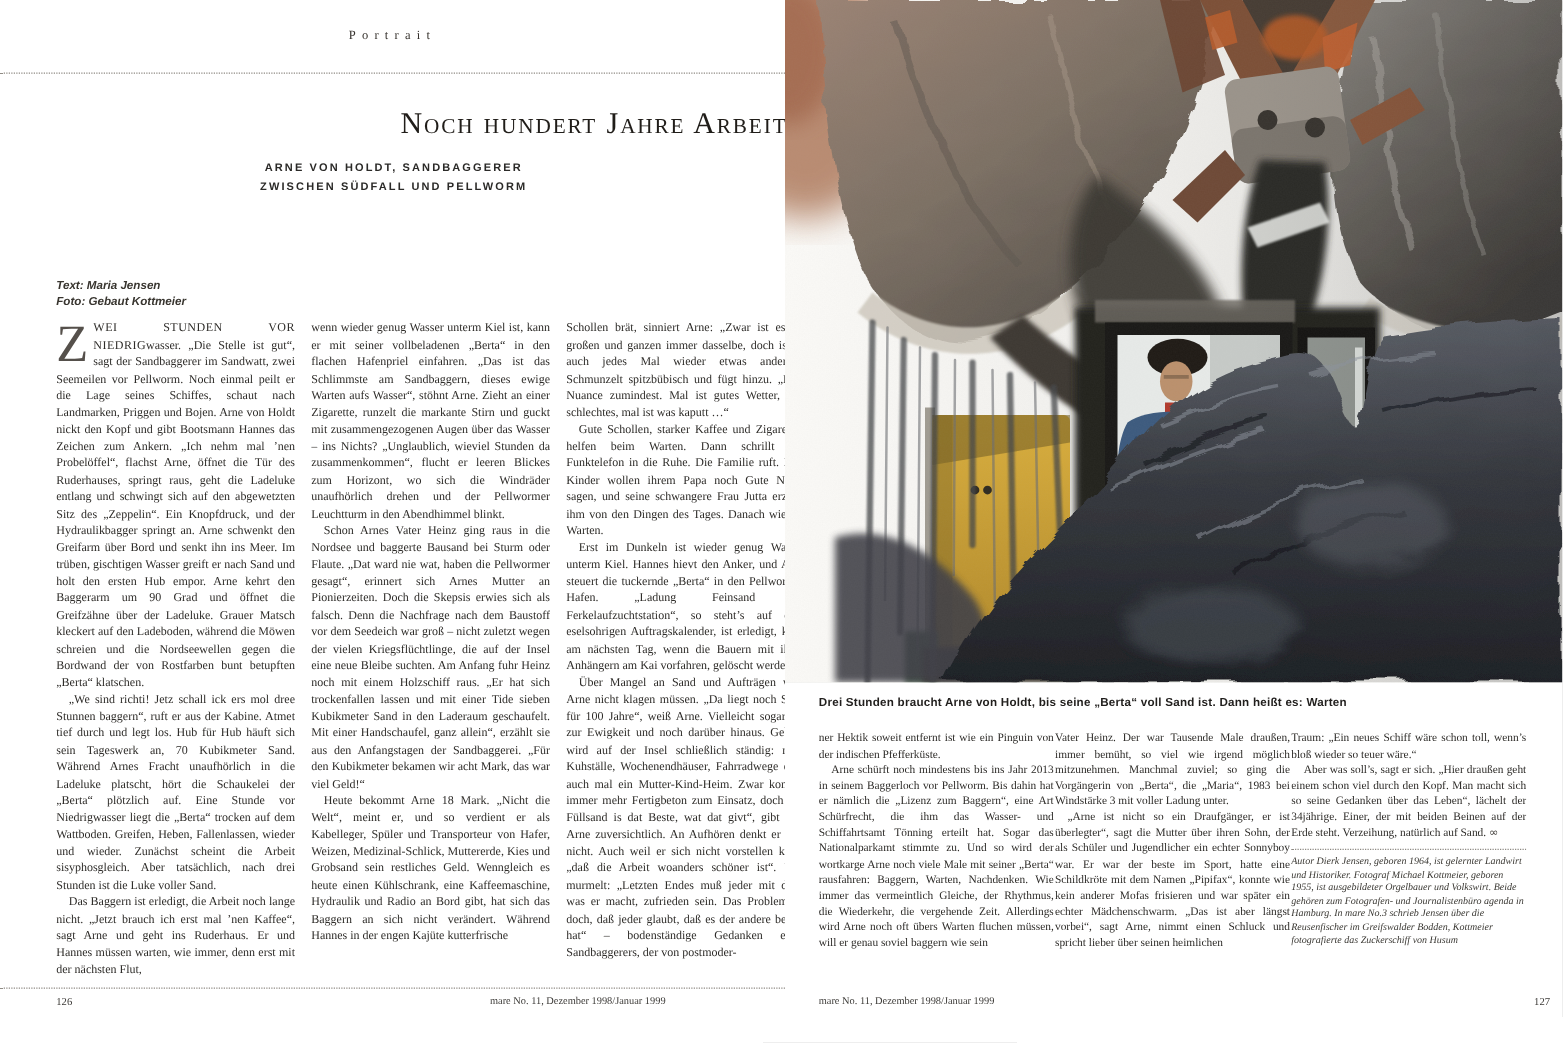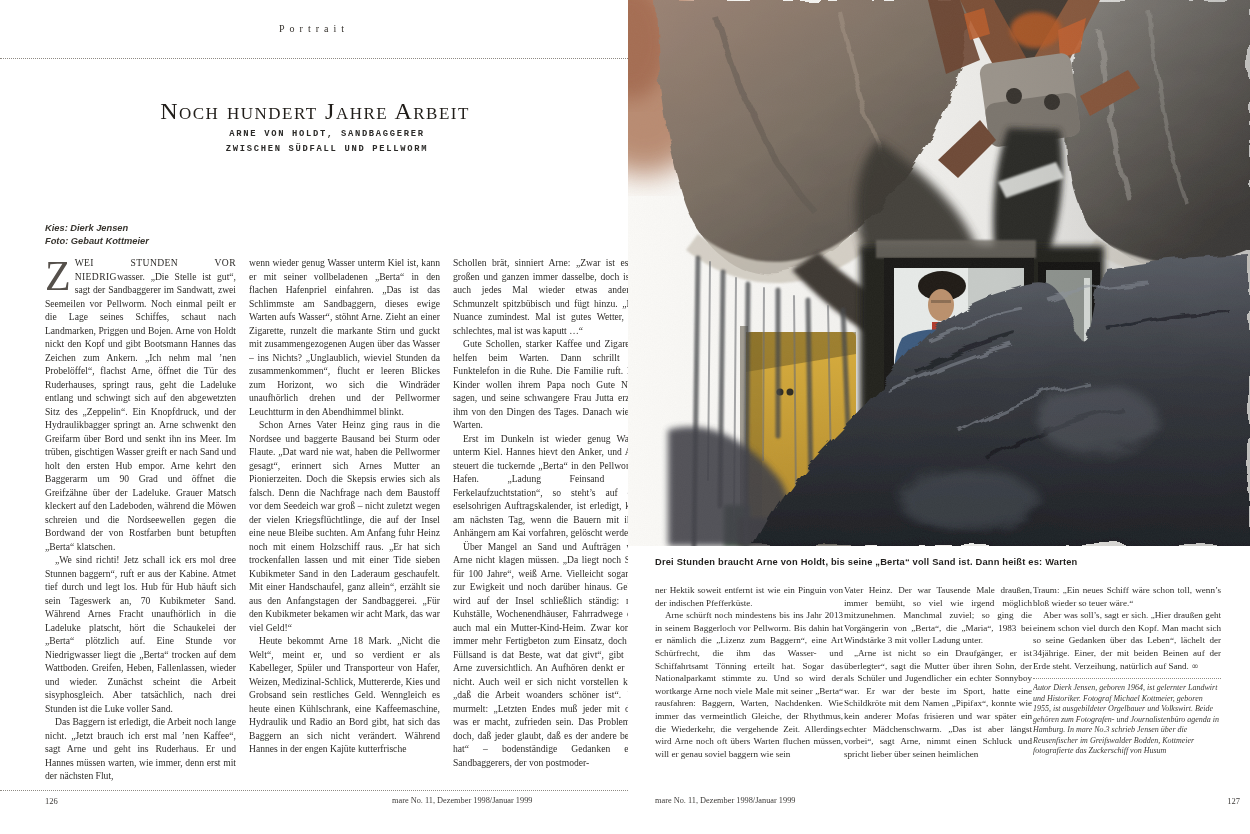--- a/index.html
+++ b/index.html
@@ -5,25 +5,25 @@
   html,body{margin:0;padding:0;}
   body{width:1250px;height:834px;background:#ffffff;position:relative;overflow:hidden;
        font-family:"Liberation Serif", serif;color:#2e2c29;}
   .spread{position:absolute;inset:0;background:#a3a3a3;}
   .page-left{position:absolute;left:0;top:0;width:628px;height:834px;background:#fff;}
   .page-right{position:absolute;left:628px;top:0;width:622px;height:834px;background:#fff;}
 
   .section-label{position:absolute;top:23px;left:0;width:628px;text-align:center;
        font-size:10px;letter-spacing:5px;color:#35312c;}
   .rule-top{position:absolute;top:58px;left:0;width:628px;border-top:1px dotted #8f8b84;}
-  .title{position:absolute;top:98px;left:0;width:630px;text-align:center;
+  .title{position:absolute;top:86px;left:0;width:630px;text-align:right;
        font-variant:small-caps;font-size:24px;letter-spacing:1.5px;color:#201d19;}
   .subtitle{position:absolute;top:127px;left:0;width:630px;text-align:center;
-       font-family:Liberation Mono, monospace;font-weight:bold;font-size:8.8px;
-       letter-spacing:1.7px;line-height:15px;color:#2b2a28;margin-left:12px;}
+       font-family:Liberation Sans, sans-serif;font-weight:bold;font-size:8.8px;
+       letter-spacing:1.7px;line-height:15px;color:#2b2a28;}
   .byline{position:absolute;top:222px;left:45px;font-family:"Liberation Sans", sans-serif;
        font-style:italic;font-weight:bold;font-size:9.3px;line-height:13px;color:#38352f;}
 
   .columns-left{position:absolute;left:45px;top:256px;width:600px;height:534px;
        display:flex;gap:13px;overflow:hidden;}
   .colL{width:191px;overflow:hidden;text-align:justify;font-size:9.6px;line-height:13.5px;
        hyphens:auto;-webkit-hyphens:auto;}
   .columns-right{position:absolute;left:27px;top:584px;width:590px;height:215px;
        display:flex;gap:1px;overflow:hidden;}
   .colR{width:188px;overflow:hidden;text-align:justify;font-size:9.1px;line-height:12.6px;
@@ -55,21 +55,21 @@
 
   <div class="page-left">
     <div class="section-label">Portrait</div>
     <div class="rule-top"></div>
     <h1 class="title" style="margin:0;font-weight:normal;">Noch hundert Jahre Arbeit</h1>
     <div class="subtitle">
       <div>ARNE VON HOLDT, SANDBAGGERER</div>
       <div>ZWISCHEN SÜDFALL UND PELLWORM</div>
     </div>
     <div class="byline">
-      <div>Kies: Dierk Jensen</div>
+      <div>Text: Maria Jensen</div>
       <div>Foto: Gebaut Kottmeier</div>
     </div>
 
     <div class="columns-left">
       <div class="colL">
         <p><span class="dropcap">Z</span><span class="lead">WEI STUNDEN VOR NIEDRIG</span><span>wasser. „Die Stelle ist gut“, sagt der Sandbaggerer im Sandwatt, zwei Seemeilen vor Pellworm. Noch einmal peilt er die Lage seines Schiffes, schaut nach Landmarken, Priggen und Bojen. Arne von Holdt nickt den Kopf und gibt Bootsmann Hannes das Zeichen zum Ankern. „Ich nehm mal ’nen Probelöffel“, flachst Arne, öffnet die Tür des Ruderhauses, springt raus, geht die Ladeluke entlang und schwingt sich auf den abgewetzten Sitz des „Zeppelin“. Ein Knopfdruck, und der Hydraulikbagger springt an. Arne schwenkt den Greifarm über Bord und senkt ihn ins Meer. Im trüben, gischtigen Wasser greift er nach Sand und holt den ersten Hub empor. Arne kehrt den Baggerarm um 90 Grad und öffnet die Greifzähne über der Ladeluke. Grauer Matsch kleckert auf den Ladeboden, während die Möwen schreien und die Nordseewellen gegen die Bordwand der von Rostfarben bunt betupften „Berta“ klatschen.</span></p>
         <p class="ind">„We sind richti! Jetz schall ick ers mol dree Stunnen baggern“, ruft er aus der Kabine. Atmet tief durch und legt los. Hub für Hub häuft sich sein Tageswerk an, 70 Kubikmeter Sand. Während Arnes Fracht unaufhörlich in die Ladeluke platscht, hört die Schaukelei der „Berta“ plötzlich auf. Eine Stunde vor Niedrigwasser liegt die „Berta“ trocken auf dem Wattboden. Greifen, Heben, Fallenlassen, wieder und wieder. Zunächst scheint die Arbeit sisyphosgleich. Aber tatsächlich, nach drei Stunden ist die Luke voller Sand.</p>
         <p class="ind">Das Baggern ist erledigt, die Arbeit noch lange nicht. „Jetzt brauch ich erst mal ’nen Kaffee“, sagt Arne und geht ins Ruderhaus. Er und Hannes müssen warten, wie immer, denn erst mit der nächsten Flut,</p>
       </div>
       <div class="colL">

